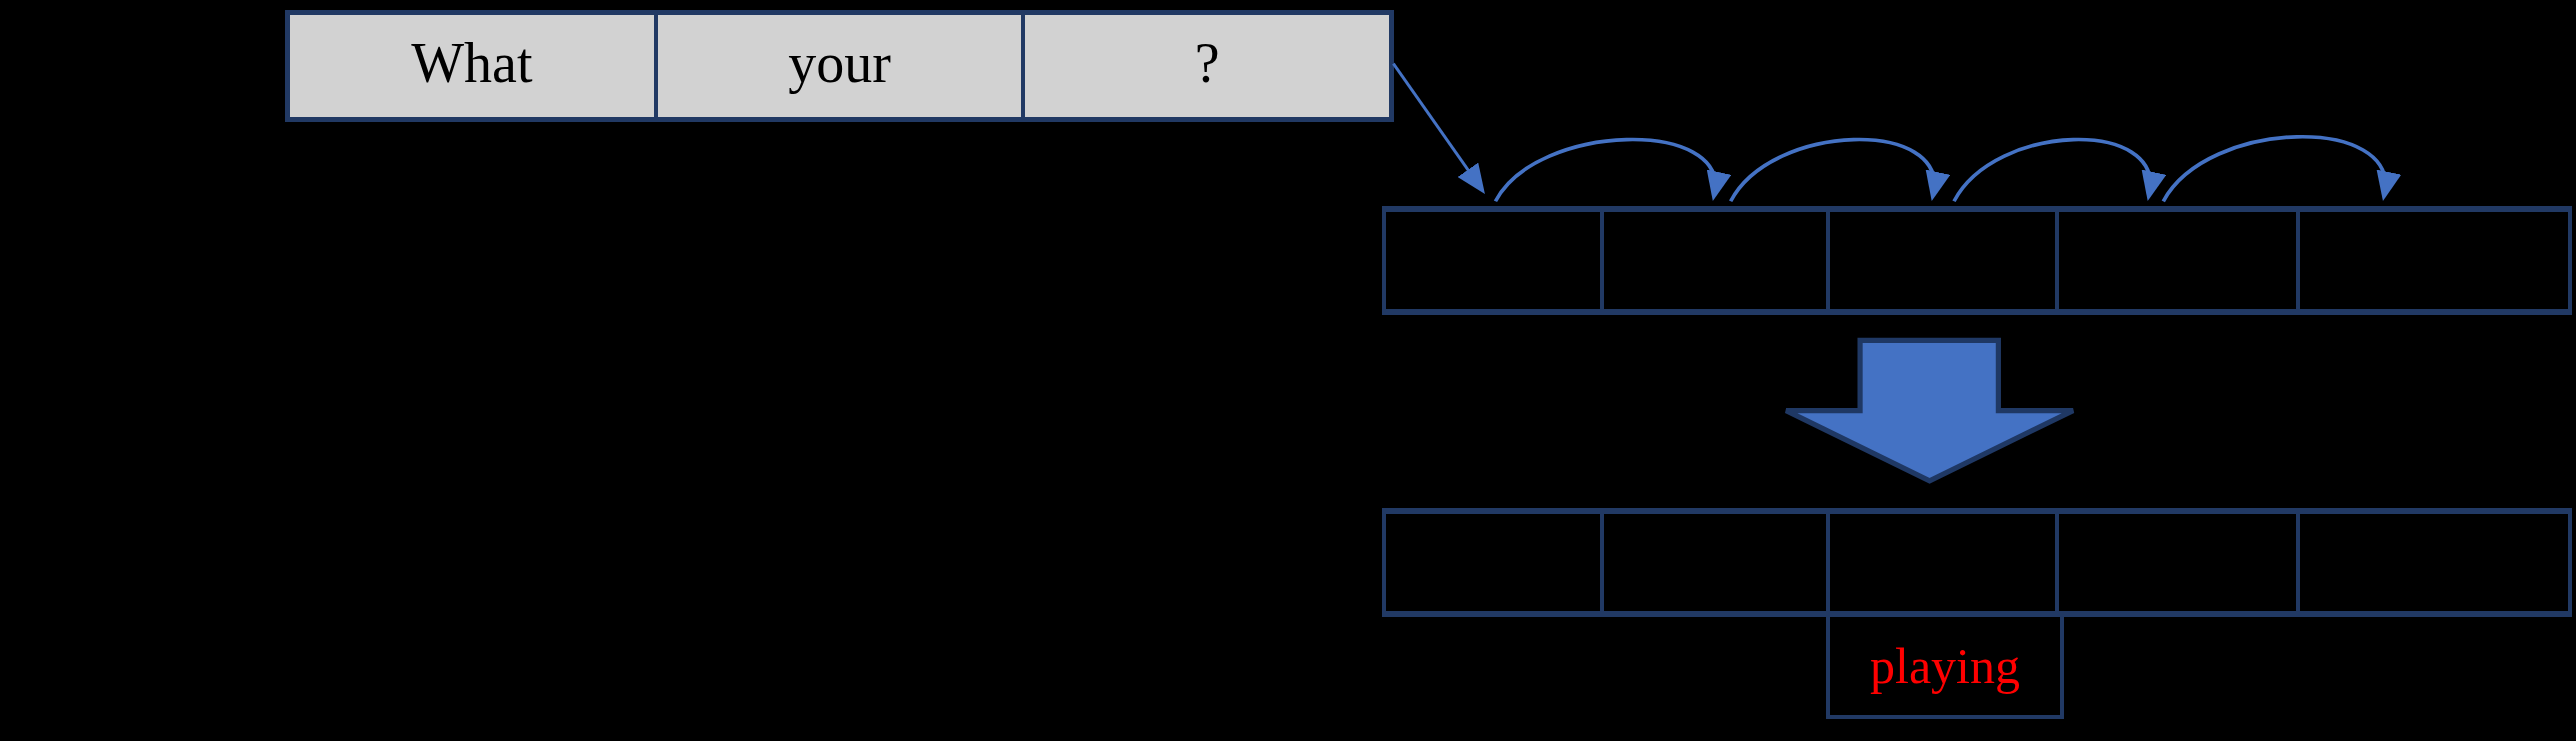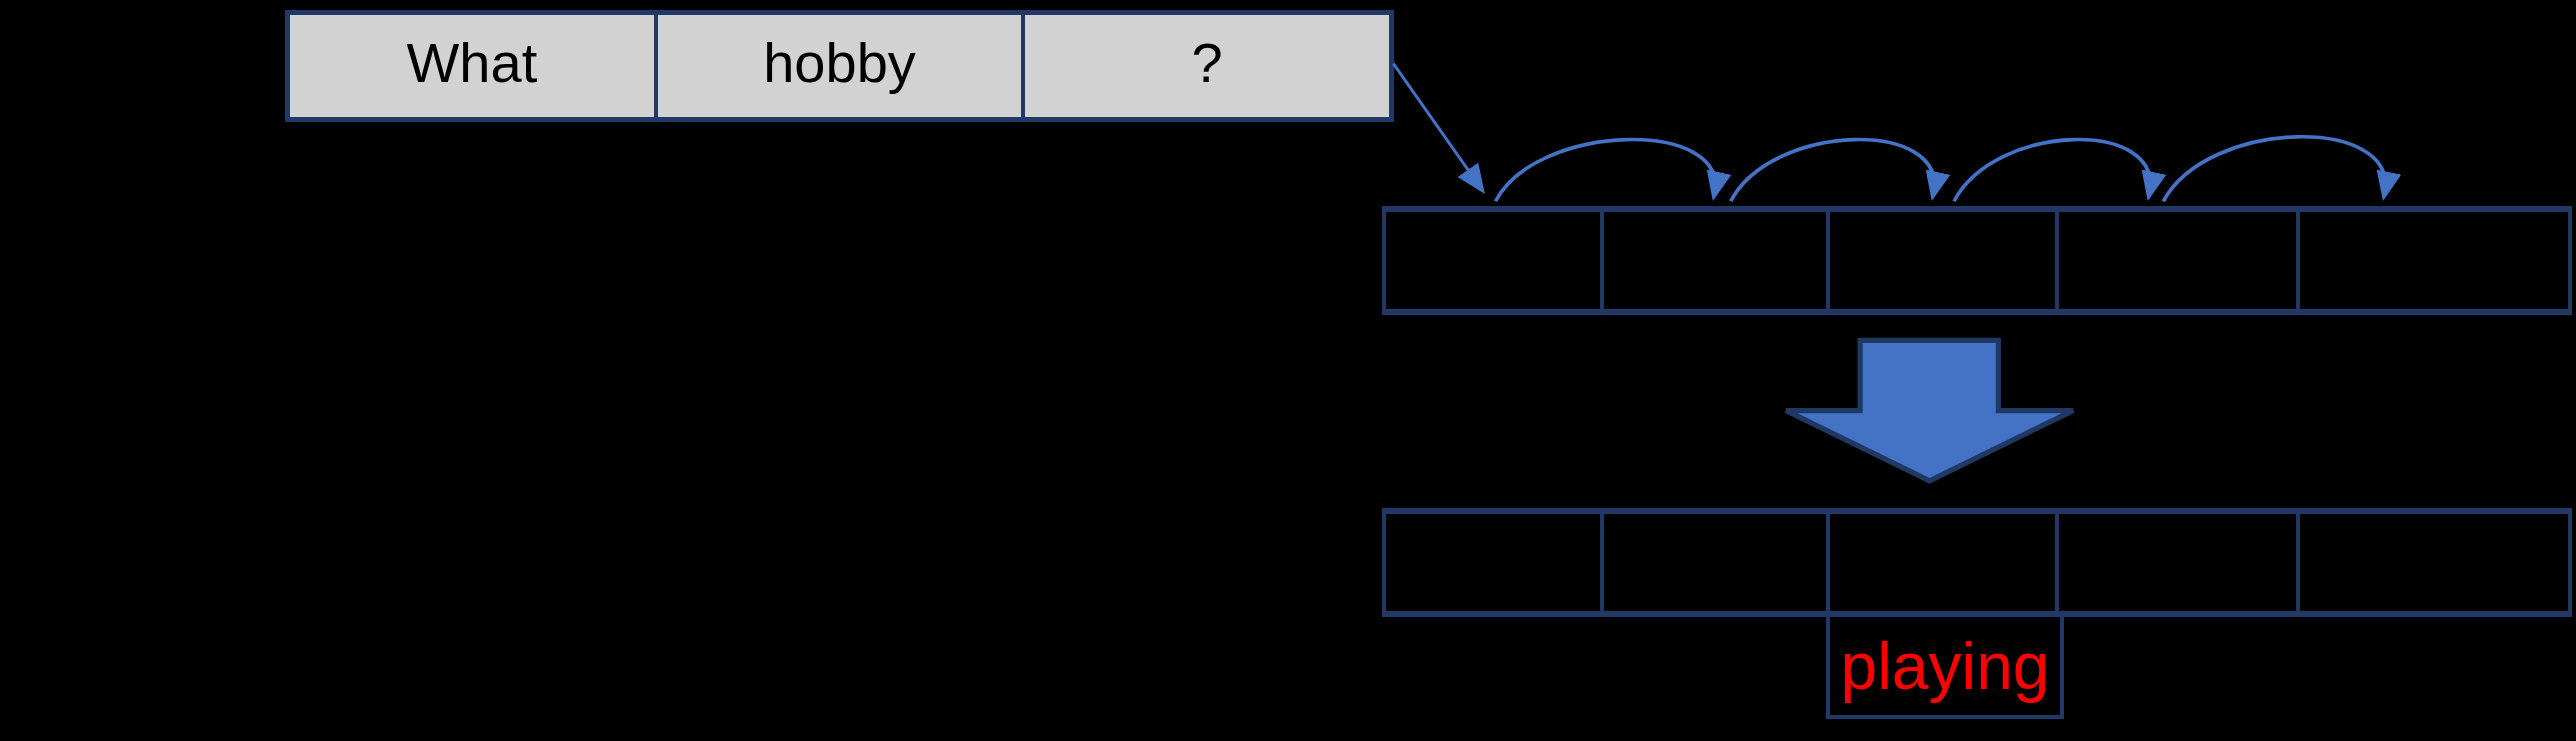--- a/index.html
+++ b/index.html
@@ -1,21 +1,21 @@
 <!DOCTYPE html>
 <html style="font-size:12px"><head>
 <meta charset="utf-8">
 <style>
   html, body { margin: 0; padding: 0; background: #000; }
   .canvas {
     position: relative;
     width: 2576px;
     height: 742px;
     background: var(--bg, #000000);
-    font-family: Liberation Sans, sans-serif;
+    font-family: Liberation Serif, serif;
     overflow: hidden;
   }
 
   
   .word-row {
     position: absolute;
     left: 285px; top: 9.6px;
     width: 1109px; height: 112px;
     box-sizing: border-box;
     display: flex;
@@ -62,21 +62,21 @@
     position: absolute;
     left: 1826px; top: 617px;
     width: 238px; height: 102px;
     box-sizing: border-box;
     border: 4.4px solid var(--navy, #213964);
     border-top: none;
     display: flex; align-items: center; justify-content: center;
     background: transparent;
   }
   .out-cell .olabel {
-    font-size: 66px;
+    font-size: 50px;
     line-height: 1;
     color: var(--pred-color, #FF0000);
     text-align: right;
   }
 
   
   .overlay {
     position: absolute;
     left: 0; top: 0;
     width: 2576px; height: 742px;
@@ -89,21 +89,21 @@
 </head>
 <body style="background: rgb(0, 0, 0);">
 
 <div class="canvas" style="--bg: #000000; --accent: #4472C4; --navy: #213964; --arrow-outline: #1F3864; --cell-gray: #D2D2D2; --word-color: #000000; --pred-color: #FF0000;">
 
   <div class="word-row">
     <div class="wcell">
       <span class="wlabel">What</span>
     </div>
     <div class="wcell">
-      <span class="wlabel">hobby</span>
+      <span class="wlabel">your</span>
     </div>
     <div class="wcell">
       <span class="wlabel">?</span>
     </div>
   </div>
 
   <div class="seq-row mid">
     <div class="ecell c1"></div>
     <div class="ecell c2"></div>
     <div class="ecell c3"></div>

